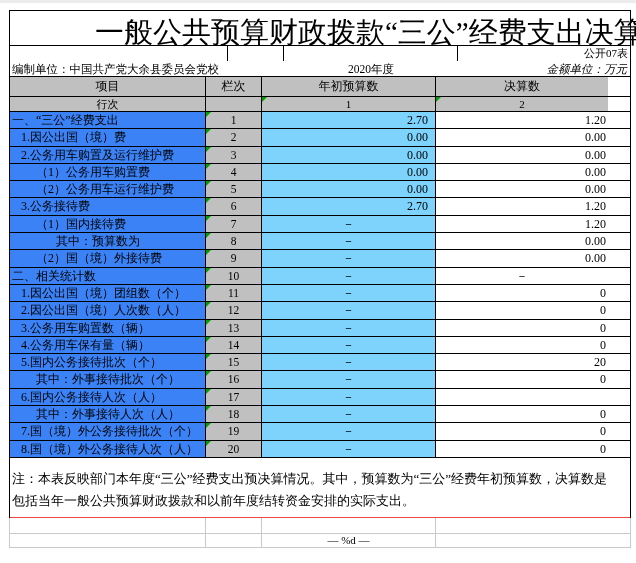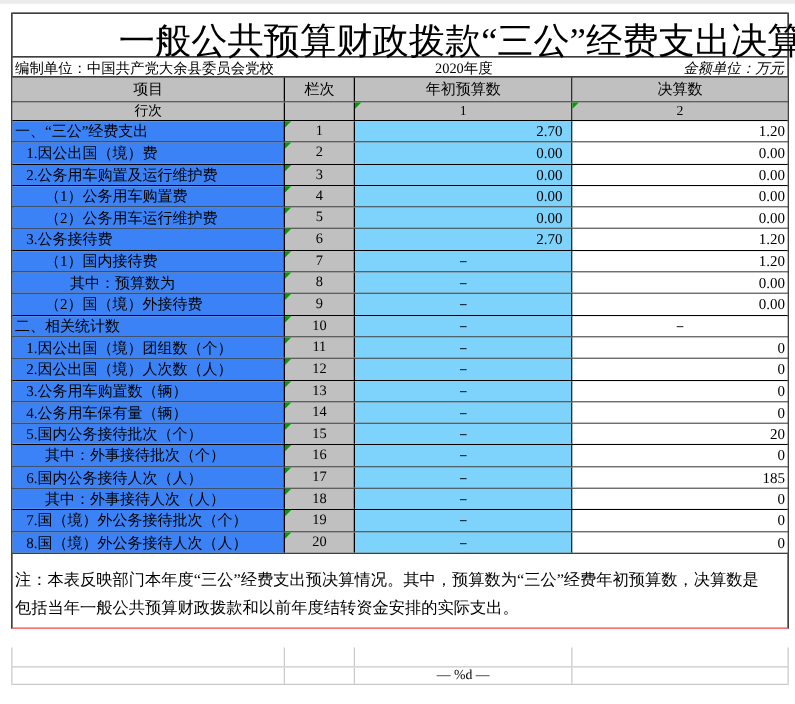--- a/index.html
+++ b/index.html
@@ -37,21 +37,21 @@
 
   .hdr { display:flex; height:20px; border-bottom:1px solid #000; font-size:12px; }
   .hdr .c { background:#c0c0c0; text-align:center; line-height:19px; height:100%; }
 
   .rowLine { display:flex; height:15px; border-bottom:1px solid #000; font-size:11px; }
   .rowLine .c { background:#c0c0c0; text-align:center; line-height:14px; height:100%; position:relative; }
 
   .drow { display:flex; height:17.3px; border-bottom:1px solid #000; font-size:12px; }
   .drow .c { height:100%; line-height:16px; position:relative; }
 
-  .c1 { width:218px; border-right:1px solid #000; }
+  .c1 { width:196px; border-right:1px solid #000; }
   .c2 { width:56px;  border-right:1px solid #000; }
   .c3 { width:174px; border-right:1px solid #000; }
   .c4 { width:172px; }
 
   .drow .c1 { background:#3b82f6; white-space:nowrap; overflow:hidden; }
   .drow .c2 { background:#c0c0c0; text-align:center; font-size:11.5px; }
   .drow .c3 { background:#7dd3fc; text-align:right; padding-right:7px; }
   .drow .c4 { background:#fff; text-align:right; padding-right:2px; }
   .drow .ctr { text-align:center !important; padding-right:0 !important; }
 
@@ -94,20 +94,26 @@
       <path d="M 70 300 L 110 230 L 150 300 L 190 230"></path>
     </g>
   </svg>
 
   <div class="sheet-main">
 
     <div class="title-row">
       <span class="ttl">一般公共预算财政拨款“三公”经费支出决算表</span>
     </div>
 
+    <div class="rowA">
+      <div class="a a1"></div>
+      <div class="a a2"></div>
+      <div class="a a3"></div>
+      <div class="a a4">公开07表</div>
+    </div>
 
     <div class="rowB">
       <span class="unit">编制单位：中国共产党大余县委员会党校</span>
       <span class="year">2020年度</span>
       <span class="amt">金额单位：万元</span>
     </div>
 
     <div class="hdr">
       <div class="c c1">项目</div>
       <div class="c c2">栏次</div>
@@ -215,21 +221,20 @@
     <div class="drow">
       <div class="c c1 i2">其中：外事接待批次（个）</div>
       <div class="c c2"><i class="tri"></i><span>16</span></div>
       <div class="c c3 ctr">－</div>
       <div class="c c4">0</div>
     </div>
     <div class="drow">
       <div class="c c1 i1">6.国内公务接待人次（人）</div>
       <div class="c c2"><i class="tri"></i><span>17</span></div>
       <div class="c c3 ctr">－</div>
-      <div class="c c4">185</div>
     </div>
     <div class="drow">
       <div class="c c1 i2">其中：外事接待人次（人）</div>
       <div class="c c2"><i class="tri"></i><span>18</span></div>
       <div class="c c3 ctr">－</div>
       <div class="c c4">0</div>
     </div>
     <div class="drow">
       <div class="c c1 i1">7.国（境）外公务接待批次（个）</div>
       <div class="c c2"><i class="tri"></i><span>19</span></div>

